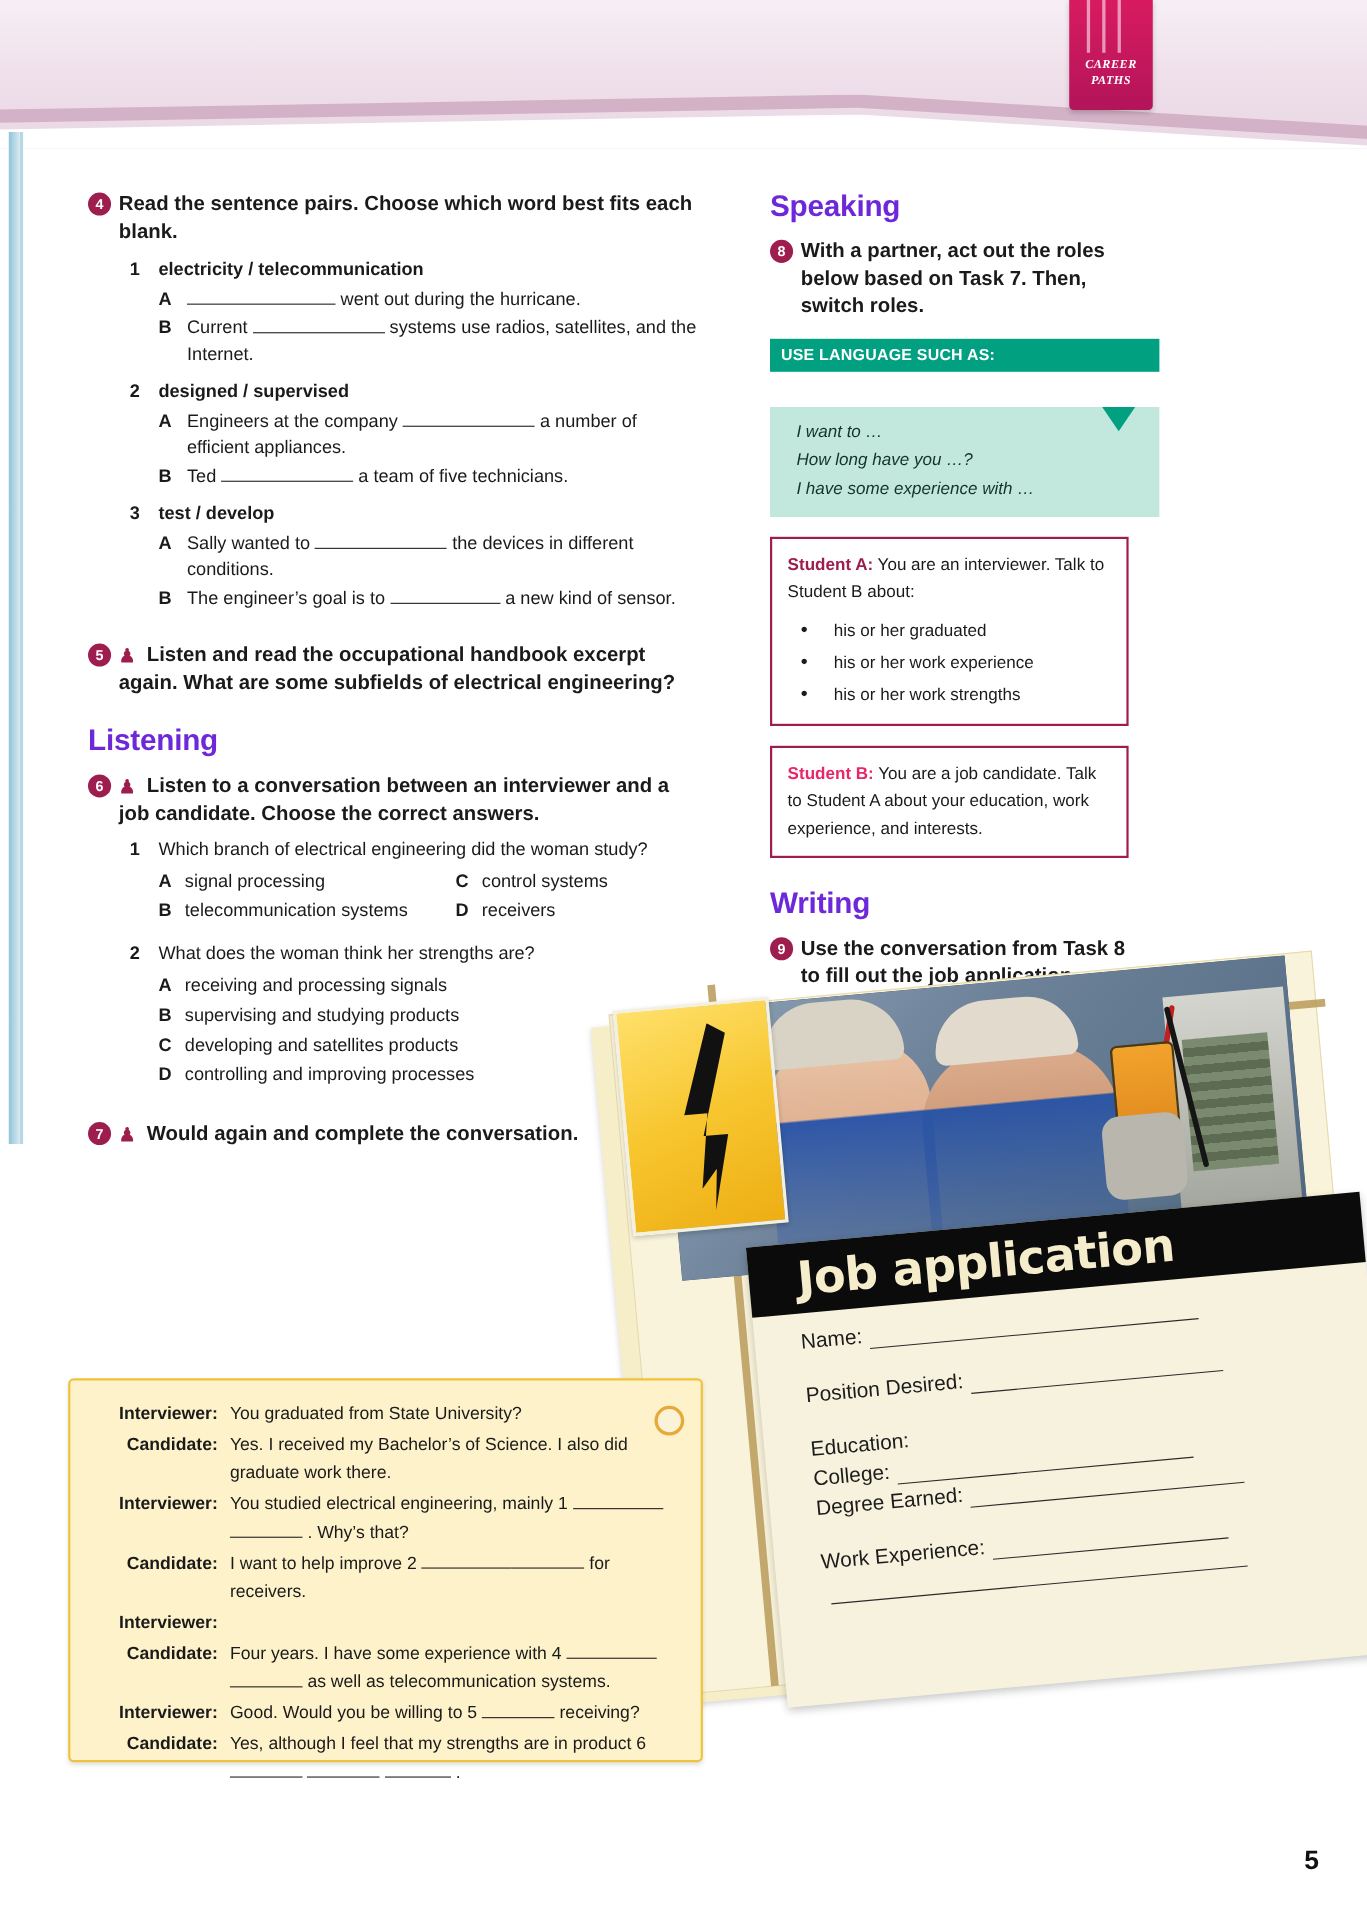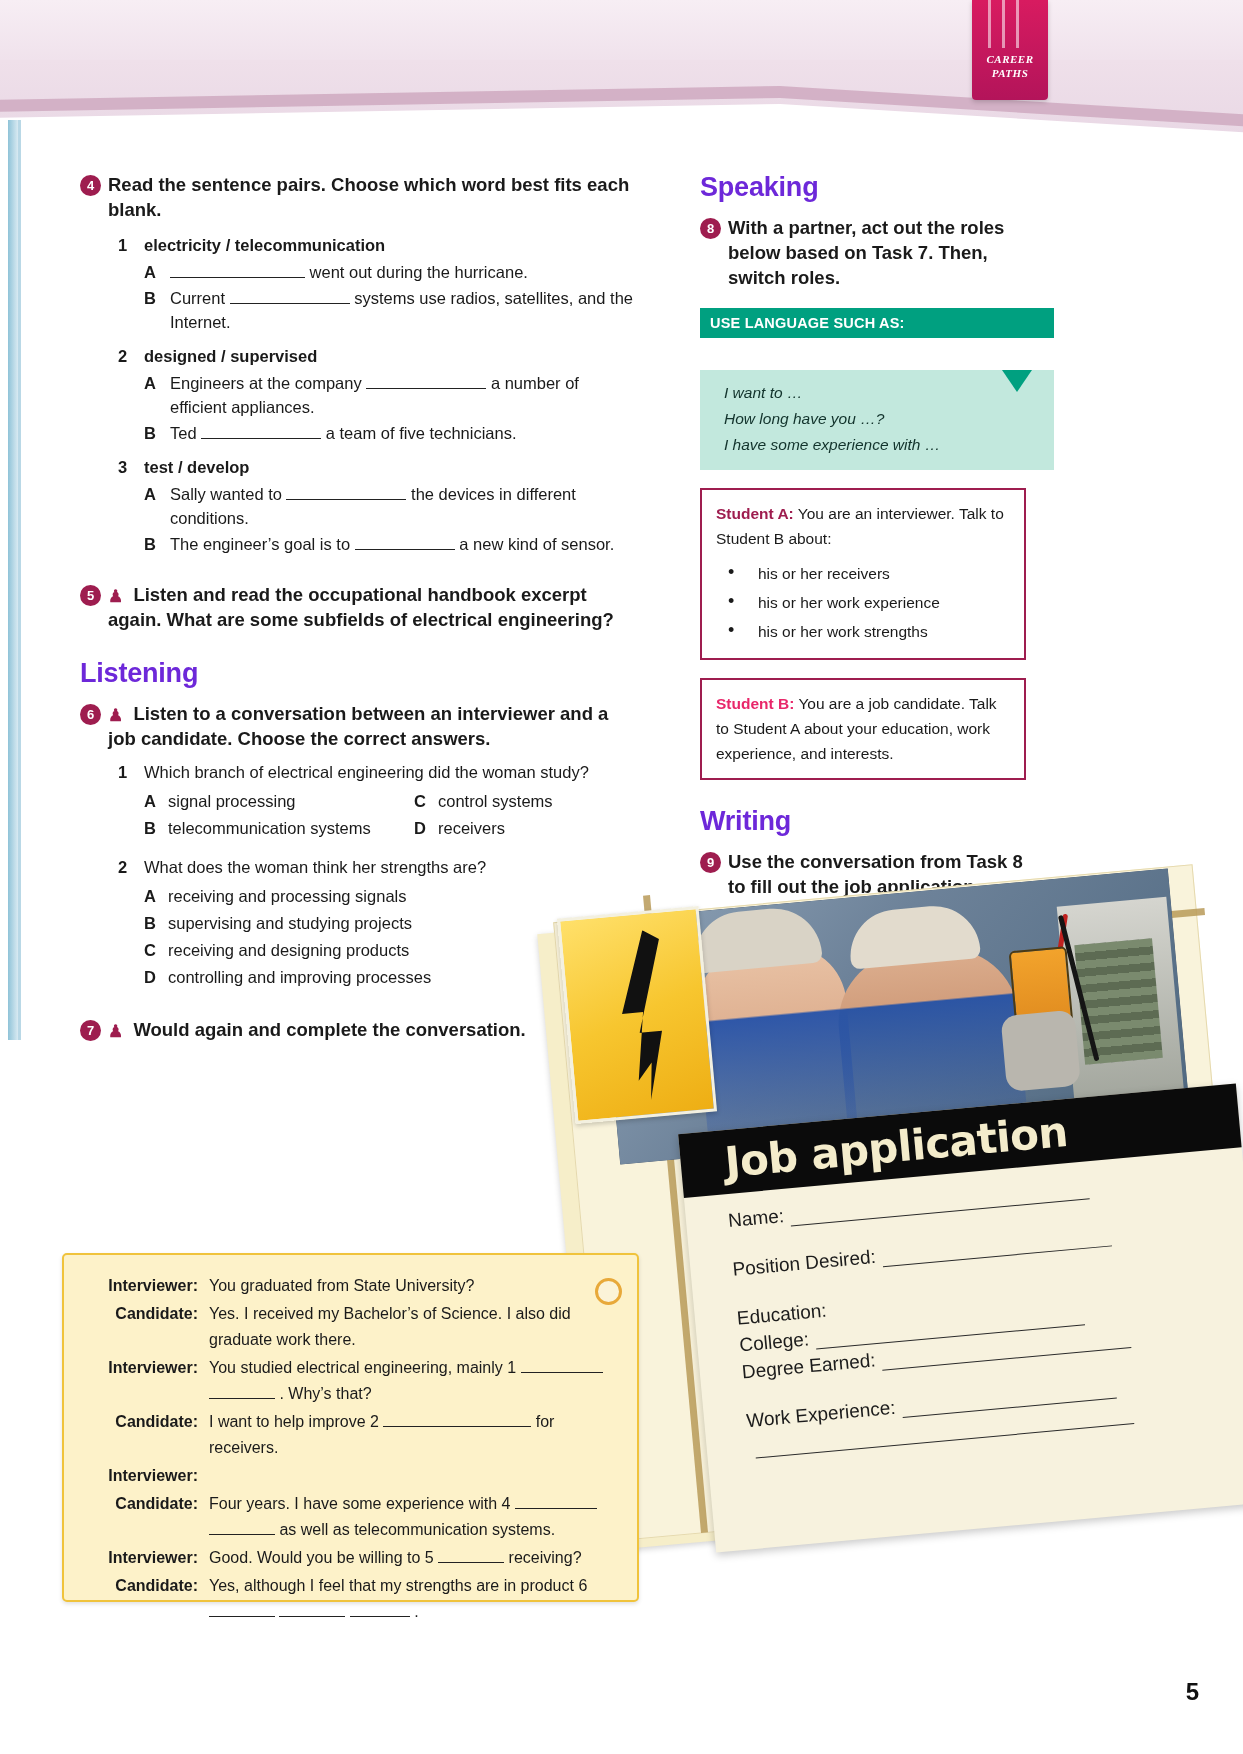--- a/index.html
+++ b/index.html
@@ -450,27 +450,27 @@
       <div class="mcq-opts">
         <div class="mcq-row">
           <span class="mcq-opt">
             <span class="let">A</span>
             <span>receiving and processing signals</span>
           </span>
         </div>
         <div class="mcq-row">
           <span class="mcq-opt">
             <span class="let">B</span>
-            <span>supervising and studying projects</span>
+            <span>supervising and studying products</span>
           </span>
         </div>
         <div class="mcq-row">
           <span class="mcq-opt">
             <span class="let">C</span>
-            <span>receiving and designing products</span>
+            <span>developing and satellites products</span>
           </span>
         </div>
         <div class="mcq-row">
           <span class="mcq-opt">
             <span class="let">D</span>
             <span>controlling and improving processes</span>
           </span>
         </div>
       </div>
     </div>
@@ -548,21 +548,21 @@
       <div>I want to …</div>
       <div>How long have you …?</div>
       <div>I have some experience with …</div>
     </div>
   </div>
 
   <div class="student-box a">
     <span class="lead">Student A:</span>
     <span>You are an interviewer. Talk to Student B about:</span>
     <ul class="bullets">
-      <li>his or her receivers</li>
+      <li>his or her graduated</li>
       <li>his or her work experience</li>
       <li>his or her work strengths</li>
     </ul>
   </div>
 
   <div class="student-box b">
     <span class="lead">Student B:</span>
     <span>You are a job candidate. Talk to Student A about your education, work experience, and interests.</span>
   </div>
 

